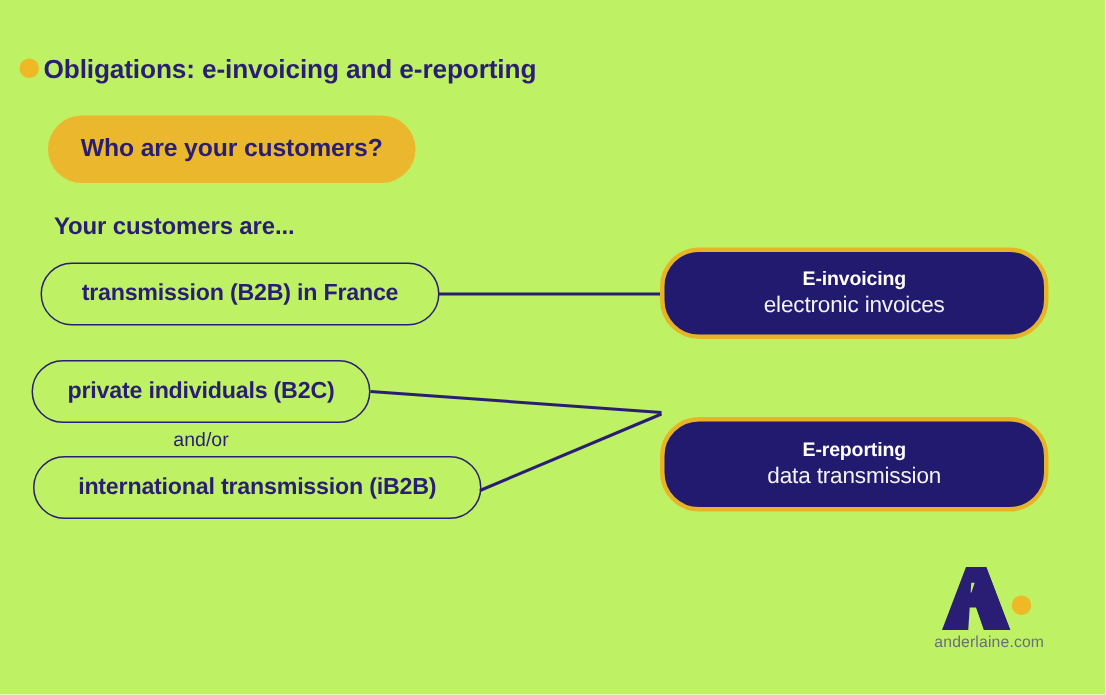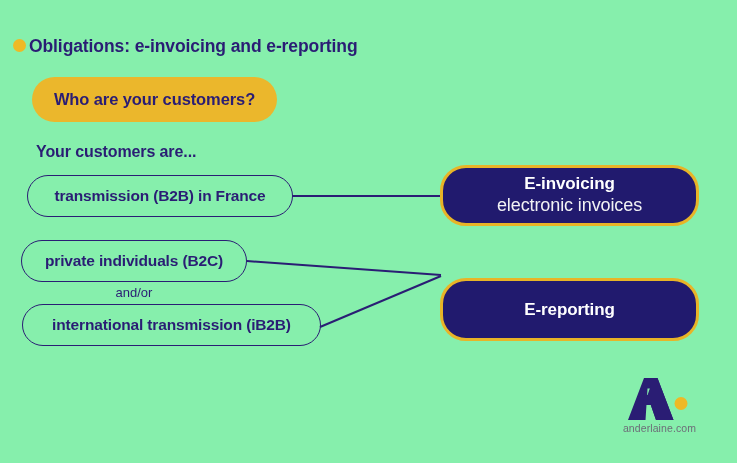--- a/index.html
+++ b/index.html
@@ -4,21 +4,21 @@
 <style>
   html, body {
     margin: 0;
     padding: 0;
     background: #ffffff;
   }
   #canvas {
     position: relative;
     width: 737px;
     height: 463px;
-    background: #86efac;
+    background: #bef264;
     overflow: hidden;
     font-family: "Liberation Sans", sans-serif;
     -webkit-font-smoothing: antialiased;
   }
 
   
   #header {
     position: absolute;
     left: 0;
     top: 18px;
@@ -129,29 +129,29 @@
     box-sizing: border-box;
     background: #211a6e;
     border: 3px solid #e8b427;
     border-radius: 26px;
     display: flex;
     flex-direction: column;
     align-items: center;
     justify-content: center;
   }
   .outcome-title {
-    font-size: 17px;
+    font-size: 13px;
     font-weight: bold;
     color: #ffffff;
     letter-spacing: -0.1px;
     line-height: 1.25;
     white-space: nowrap;
   }
   .outcome-sub {
-    font-size: 18px;
+    font-size: 15px;
     font-weight: normal;
     color: #f2f2f4;
     letter-spacing: -0.1px;
     line-height: 1.3;
     white-space: nowrap;
   }
   #box-einvoicing { left: 440px; top: 165px; width: 259px; height: 61px; }
   #box-ereporting { left: 440px; top: 243px; width: 259px; height: 63px; margin-top: 35px; }
 
   
@@ -220,20 +220,21 @@
     <span class="pill-label">international transmission (iB2B)</span>
   </div>
 
   <div id="box-einvoicing" class="outcome-box">
     <span class="outcome-title">E-invoicing</span>
     <span class="outcome-sub">electronic invoices</span>
   </div>
 
   <div id="box-ereporting" class="outcome-box">
     <span class="outcome-title">E-reporting</span>
+    <span class="outcome-sub">data transmission</span>
   </div>
 
   <div id="logo">
     <svg id="logo-mark" viewBox="0 0 60 42" width="60" height="42">
       <path d="M17.5 42 L0 42 L16.0 0 L29.5 0 L45.5 42 L28.0 42
                L22.8 27.0 L15.0 27.0 L17.8 18.5 L20.2 18.5
                L22.8 10.5 L19.5 10.5 Z" fill="#2a1d74"></path>
       <path d="M16.0 0 L29.5 0 L45.5 42 L28.0 42 L22.3 25.5
                L14.2 25.5 L17.2 17.0 L19.6 17.0 L22.8 7.5 Z" fill="#2a1d74"></path>
       <circle cx="53" cy="25.5" r="6.5" fill="#eeb925"></circle>

